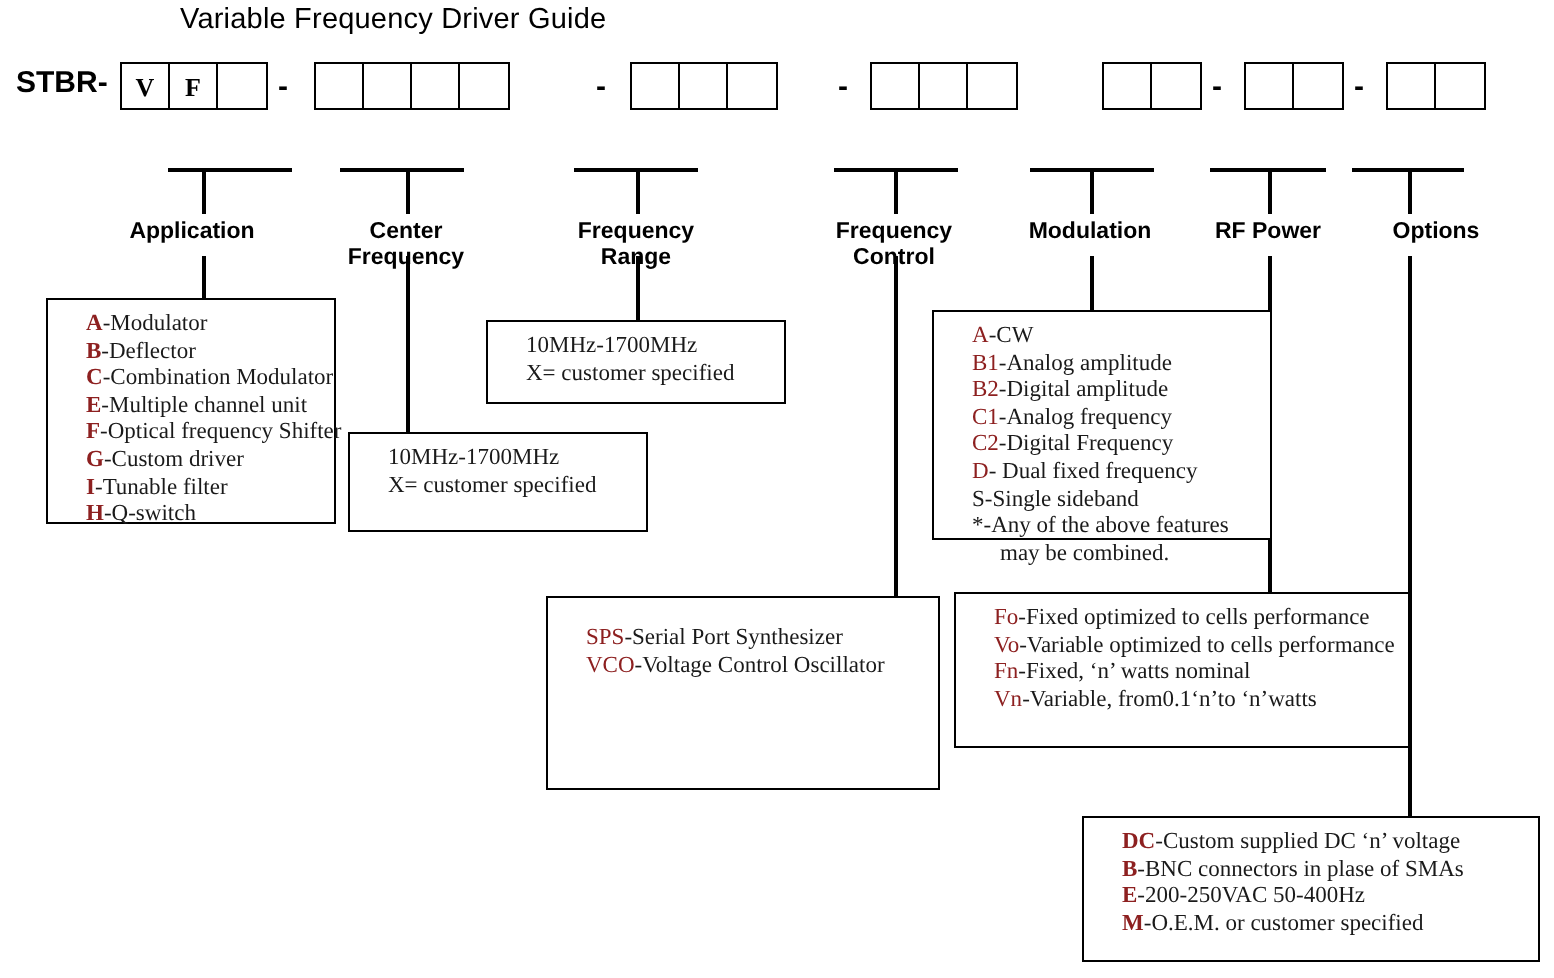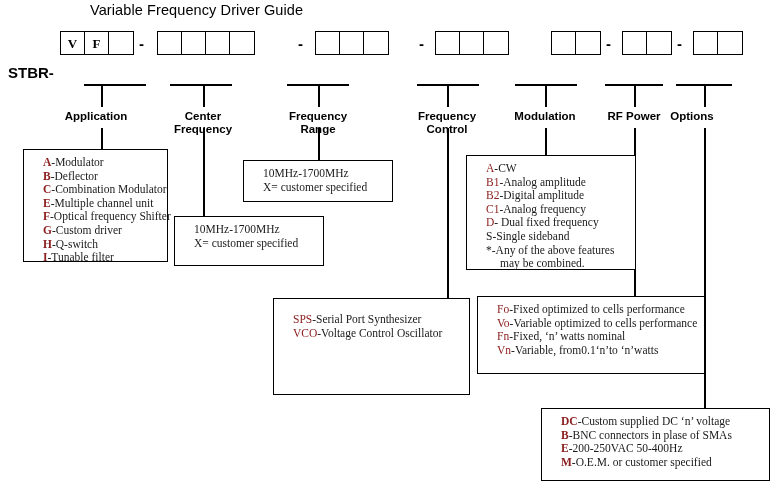--- a/index.html
+++ b/index.html
@@ -35,21 +35,20 @@
 
   
   .pn-prefix {
     position: absolute;
     left: 8px;
     top: 33px;
     font-family: "Liberation Sans", "DejaVu Sans", sans-serif;
     font-size: 15px;
     font-weight: bold;
     white-space: nowrap;
-    margin-top: 31px;
   }
   .cellgroup {
     position: absolute;
     top: 31px;
     display: flex;
     border: 1.6px solid #000;
     box-sizing: border-box;
     height: 24px;
     background: #fff;
   }
@@ -211,21 +210,21 @@
 
   <div class="colhead" style="left:397px; top:110px; width:100px;">
     <div>Frequency</div>
     <div>Control</div>
   </div>
 
   <div class="colhead" style="left:495px; top:110px; width:100px;">Modulation</div>
 
   <div class="colhead" style="left:584px; top:110px; width:100px;">RF Power</div>
 
-  <div class="colhead" style="left:642px; top:110px; width:100px;text-align:center;">Options</div>
+  <div class="colhead" style="left:668px; top:110px; width:100px;text-align:center;">Options</div>
 
   <div class="vline" style="left:101px; top:128px; height:22px;"></div>
   <div class="hline" style="left:23px; top:149px; width:145px;"></div>
 
   <div class="vline" style="left:203px; top:128px; height:88px;"></div>
 
   <div class="vline" style="left:318px; top:128px; height:32px;"></div>
 
   <div class="vline" style="left:447px; top:128px; height:170px;"></div>
 
@@ -235,39 +234,40 @@
 
   <div class="vline" style="left:704px; top:128px; height:280px;"></div>
 
   <div class="box" id="box-application" style="left:23px; top:149px; width:145px; height:113px;">
     <div class="ln"><span class="key">A</span><span>-Modulator</span></div>
     <div class="ln"><span class="key">B</span><span>-Deflector</span></div>
     <div class="ln"><span class="key">C</span><span>-Combination Modulator</span></div>
     <div class="ln"><span class="key">E</span><span>-Multiple channel unit</span></div>
     <div class="ln"><span class="key">F</span><span>-Optical frequency Shifter</span></div>
     <div class="ln"><span class="key">G</span><span>-Custom driver</span></div>
+    <div class="ln"><span class="key">I</span><span>-Tunable filter</span></div>
     <div class="ln"><span class="key">H</span><span>-Q-switch</span></div>
-    <div class="ln"><span class="key">I</span><span>-Tunable filter</span></div>
   </div>
 
   <div class="box" id="box-frequency-range" style="left:243px; top:160px; width:150px; height:42px;">
     <div class="ln">10MHz-1700MHz</div>
     <div class="ln">X= customer specified</div>
   </div>
 
   <div class="box" id="box-center-frequency" style="left:174px; top:216px; width:150px; height:50px;">
     <div class="ln">10MHz-1700MHz</div>
     <div class="ln">X= customer specified</div>
   </div>
 
   <div class="box" id="box-modulation" style="left:466px; top:155px; width:170px; height:115px;">
     <div class="ln"><span class="key-plain">A</span><span>-CW</span></div>
     <div class="ln"><span class="key-plain">B1</span><span>-Analog amplitude</span></div>
     <div class="ln"><span class="key-plain">B2</span><span>-Digital amplitude</span></div>
     <div class="ln"><span class="key-plain">C1</span><span>-Analog frequency</span></div>
+    <div class="ln"><span class="key-plain">C2</span><span>-Digital Frequency</span></div>
     <div class="ln"><span class="key-plain">D</span><span>- Dual fixed frequency</span></div>
     <div class="ln"><span>S</span><span>-Single sideband</span></div>
     <div class="ln"><span>*</span><span>-Any of the above features</span></div>
     <div class="ln indent">may be combined.</div>
   </div>
 
   <div class="box" id="box-frequency-control" style="left:273px; top:298px; width:197px; height:97px;">
     <div class="ln" style="margin-top:8px;"><span class="key-plain">SPS</span><span>-Serial Port Synthesizer</span></div>
     <div class="ln"><span class="key-plain">VCO</span><span>-Voltage Control Oscillator</span></div>
   </div>

